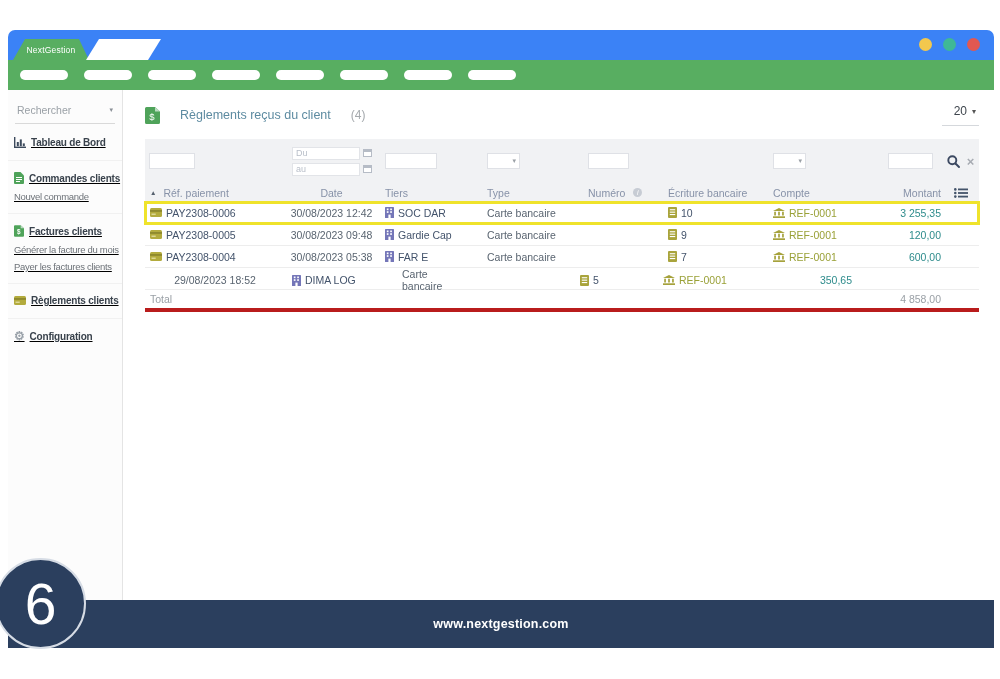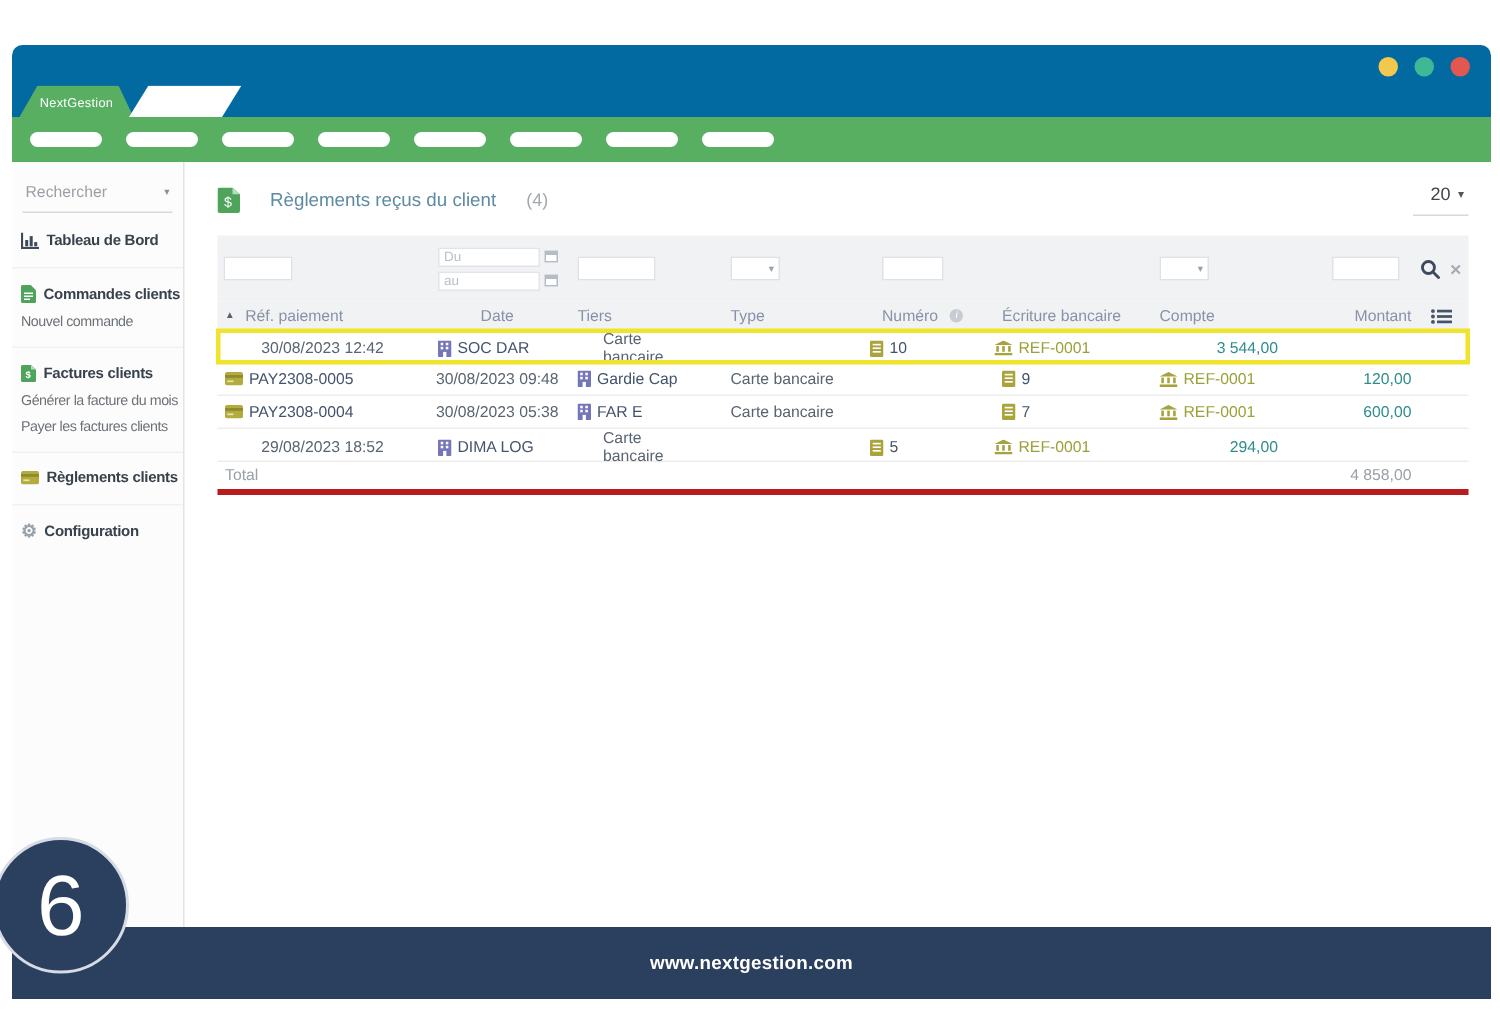--- a/index.html
+++ b/index.html
@@ -6,21 +6,21 @@
   html,body { width:1000px; height:679px; }
   body {
     position: relative;
     background: #fff;
     font-family: "Liberation Sans", sans-serif;
     overflow: hidden;
   }
   .window { position:absolute; left:8px; top:30px; width:986px; }
 
   
-  .titlebar { height:48px; background:#0369a1; border-radius:7px 7px 0 0; position:relative; }
+  .titlebar { height:30px; background:#3b82f6; border-radius:7px 7px 0 0; position:relative; }
   .tab { position:absolute; bottom:0; height:21px; }
   .tab-green {
     left:5px; width:76px; background:#58ae61;
     clip-path: polygon(12px 0, calc(100% - 10px) 0, 100% 100%, 0 100%);
     display:flex; align-items:center; justify-content:center;
     color:#fff; font-size:8.5px; letter-spacing:.2px;
   }
   .tab-white {
     left:74px; width:82px; background:#fff;
     clip-path: polygon(17px 0, 79px 0, 66px 100%, 4px 100%);
@@ -39,21 +39,21 @@
   .body-area { display:flex; height:510px; background:#fff; }
 
   .sidebar { width:115px; flex:none; border-right:1px solid #e4e4e4; background:#fcfcfc; }
   .search-select {
     margin:12px 7px 2px 7px; padding:2px 2px 7px 2px;
     border-bottom:1px solid #d9d9d9;
     color:#9aa0a6; font-size:10.5px;
     display:flex; justify-content:space-between; align-items:center; cursor:pointer;
   }
   .caret { color:#8a9096; font-size:7px; }
-  .menu-group { padding:7px 0 8px 0; border-bottom:1px solid #f1f1f1; }
+  .menu-group { padding:7px 0 8px 0; border-bottom:1px solid #f1f1f1;text-decoration:underline; }
   .menu-group:last-child { border-bottom:none; }
   .menu-item {
     display:flex; align-items:center; gap:5px;
     padding:4px 3px 4px 6px;
     color:#39424c; font-weight:bold; font-size:10px; letter-spacing:-.2px;
     white-space:nowrap; overflow:hidden; cursor:pointer;
   }
   .menu-sub {
     padding:3px 2px 3px 6px; color:#6d7278; font-size:9.5px; letter-spacing:-.3px;
     white-space:nowrap; overflow:hidden; cursor:pointer;
@@ -376,20 +376,26 @@
               <span>Montant</span>
             </div>
           <div class="c c-act">
             <svg class="ic" width="14" height="10">
                 <use href="#i-list"></use>
               </svg>
           </div>
         </div>
 
         <div class="grid data-row highlight">
+          <div class="c c-ref">
+            <svg class="ic" width="12" height="9">
+                <use href="#i-card"></use>
+              </svg>
+            <span class="t-ref">PAY2308-0006</span>
+          </div>
           <div class="c c-date t-date">30/08/2023 12:42</div>
           <div class="c c-tiers">
             <svg class="ic" width="9" height="11">
                 <use href="#i-building"></use>
               </svg>
             <span class="t-tiers">SOC DAR</span>
           </div>
           <div class="c c-type t-type">Carte bancaire</div>
           <div class="c c-num"></div>
           <div class="c c-ecr">
@@ -397,21 +403,21 @@
                 <use href="#i-docolive"></use>
               </svg>
             <span class="t-ecr">10</span>
           </div>
           <div class="c c-cpt">
             <svg class="ic" width="12" height="10">
                 <use href="#i-bank"></use>
               </svg>
             <span class="t-cpt">REF-0001</span>
           </div>
-          <div class="c c-mnt t-mnt">3 544,00</div>
+          <div class="c c-mnt t-mnt">3 255,35</div>
           <div class="c c-act"></div>
         </div>
 
         <div class="grid data-row">
           <div class="c c-ref">
             <svg class="ic" width="12" height="9">
                 <use href="#i-card"></use>
               </svg>
             <span class="t-ref">PAY2308-0005</span>
           </div>
@@ -487,21 +493,21 @@
                 <use href="#i-docolive"></use>
               </svg>
             <span class="t-ecr">5</span>
           </div>
           <div class="c c-cpt">
             <svg class="ic" width="12" height="10">
                 <use href="#i-bank"></use>
               </svg>
             <span class="t-cpt">REF-0001</span>
           </div>
-          <div class="c c-mnt t-mnt">294,00</div>
+          <div class="c c-mnt t-mnt">350,65</div>
           <div class="c c-act"></div>
         </div>
 
         <div class="grid total-row">
           <div class="c c-ref">Total</div>
           <div class="c"></div>
             <div class="c"></div>
             <div class="c"></div>
             <div class="c"></div>
             <div class="c"></div>

